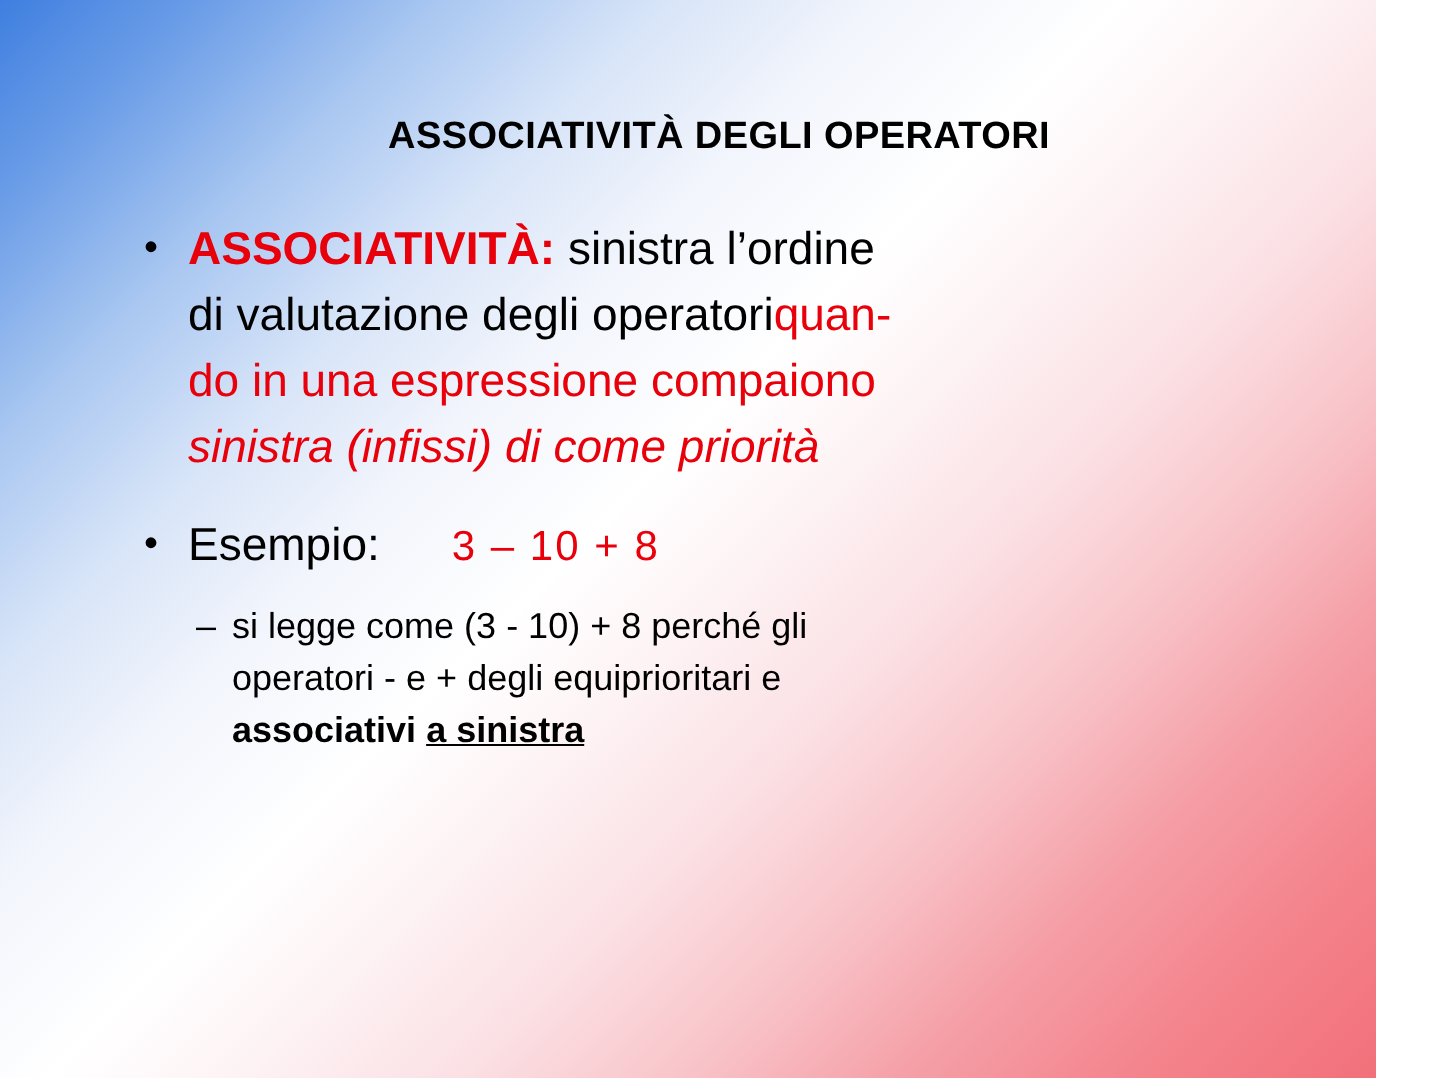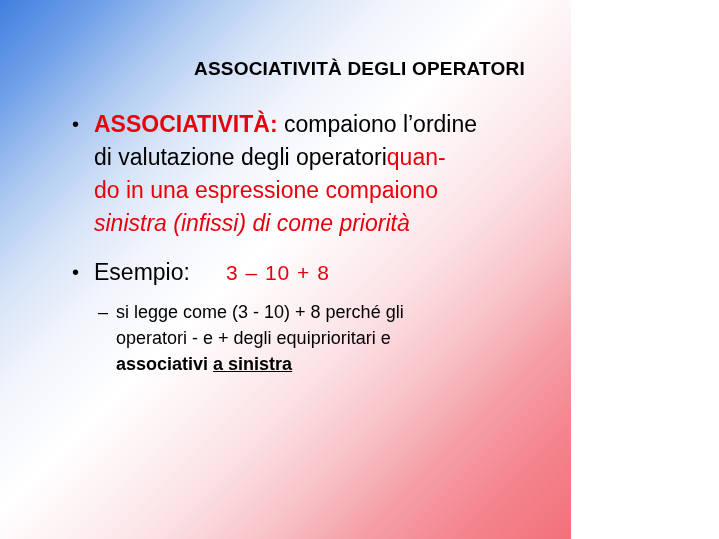--- a/index.html
+++ b/index.html
@@ -7,21 +7,21 @@
     padding: 0;
   }
   body {
     width: 719px;
     height: 539px;
     overflow: hidden;
     font-family: "Liberation Sans", sans-serif;
   }
   #slide {
     position: relative;
-    width: 571px;
+    width: 688px;
     height: 539px;
     box-sizing: border-box;
     
     background:
       linear-gradient(135deg,
         #3f7fe0 0%,
         #6fa0e8 9%,
         #a9c7f1 18%,
         #d7e4f8 27%,
         #f2f5fc 36%,
@@ -113,21 +113,21 @@
 <body>
 
 <div id="slide">
 
   <div class="title">ASSOCIATIVITÀ DEGLI OPERATORI</div>
 
   <div class="body">
 
     <div class="bullet1 para-1">
       <span class="dot">•</span>
-      <span class="red bold">ASSOCIATIVITÀ</span><span class="red bold">: </span><span>compaiono l’ordine</span>
+      <span class="red bold">ASSOCIATIVITÀ</span><span class="red bold">: </span><span>sinistra l’ordine</span>
       <br>
       <span>di valutazione degli operatori</span><span class="red">quan-</span>
       <br>
       <span class="red">do in una espressione compaiono</span>
       <br>
       <span class="red ital">sinistra (infissi) di</span><span class="red ital"> come priorità</span>
     </div>
 
     <div class="example-row">
       <span class="dot">•</span>

